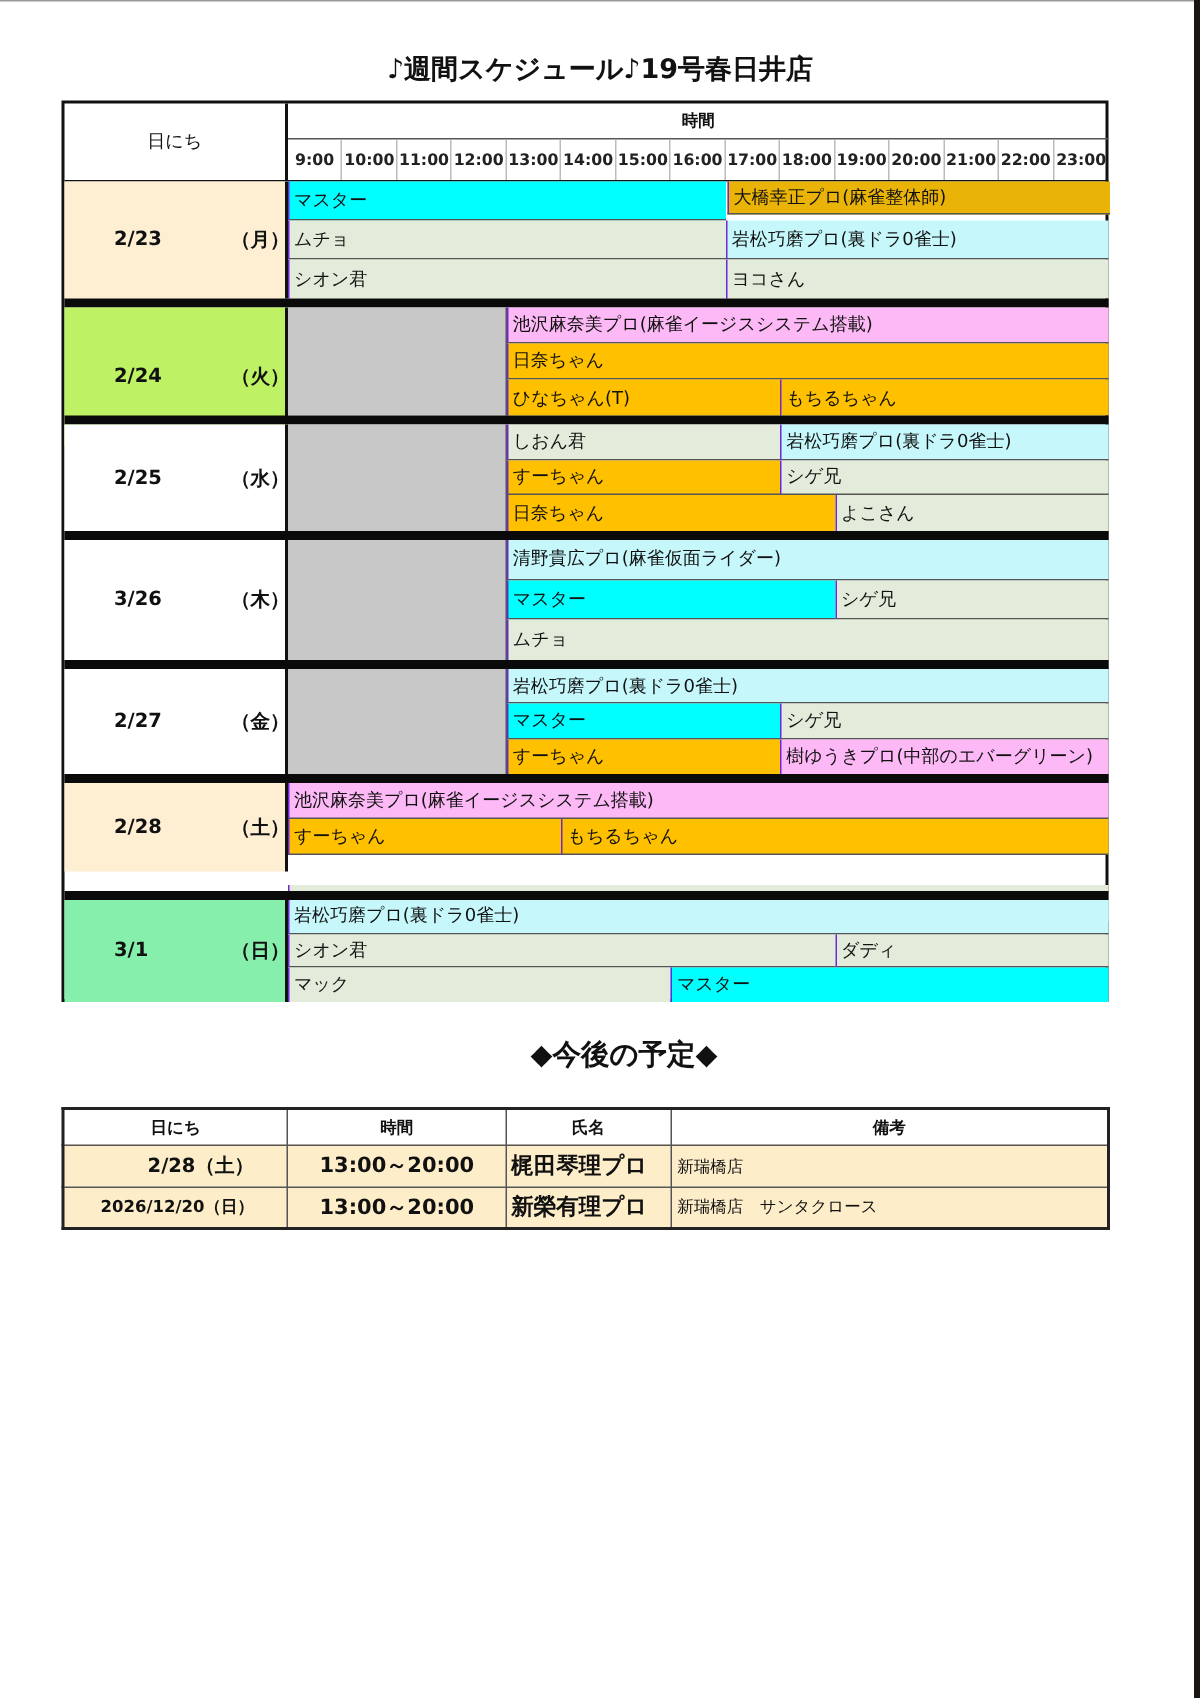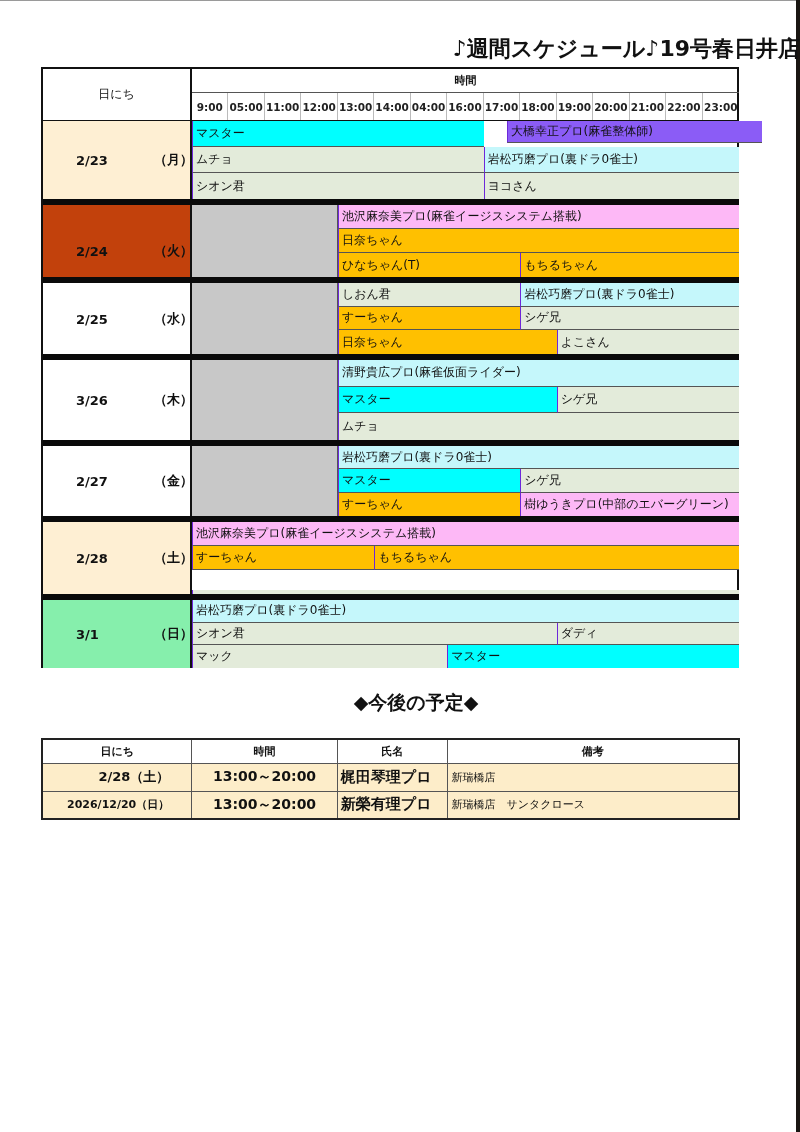--- a/index.html
+++ b/index.html
@@ -3,22 +3,22 @@
 <meta charset="utf-8">
 <style>
   html, body { margin:0; padding:0; }
   body {
     width:800px; height:1132px; background:#ffffff; position:relative; overflow:hidden;
     font-family: "DejaVu Sans", "Liberation Sans", sans-serif; color:#111;
   }
   .right-strip { position:absolute; right:0; top:0; width:4px; height:1132px; background:#1a1612; }
   .top-line { position:absolute; left:0; top:0; width:796px; height:1px; background:#9a9a9a; }
   .title {
-    position:absolute; left:0; width:800px; top:34px; text-align:right;
-    font-size:22px; font-weight:bold; letter-spacing:0px;
+    position:absolute; left:0; width:800px; top:34px; text-align:center;
+    font-size:18px; font-weight:bold; letter-spacing:0px;
   }
   .sched { position:absolute; left:41px; top:67px; width:698px; height:601px; border:2px solid #111; box-sizing:border-box; background:#fff; }
   .abs { position:absolute; box-sizing:border-box; }
   .hdr-date { left:0; top:0; width:149px; height:51px; border-right:2px solid #111; display:flex; align-items:center; justify-content:center; font-size:12px; }
   .hdr-time { left:149px; top:0; width:547px; height:24px; border-bottom:1px solid #555; display:flex; align-items:center; justify-content:center; font-size:11px; font-weight:bold; }
   .tick { top:24px; height:27px; font-size:10.5px; display:flex; align-items:center; justify-content:center; border-right:1px solid #bbb; font-weight:bold; color:#222; }
   .hdr-bottom { left:0; top:51px; width:696px; height:1px; background:#111; }
   .sep { left:0; width:696px; height:6px; background:#0a0a0a; }
   .datecell { left:0; width:149px; border-right:2px solid #111; font-size:13px; font-weight:bold;padding-left:13px; }
   .datecell .d { position:absolute; left:33px; top:50%; transform:translateY(-50%); }
@@ -42,49 +42,49 @@
 <div class="top-line"></div>
 <div class="right-strip"></div>
 
 <div class="title">♪週間スケジュール♪19号春日井店</div>
 
 <div class="sched" id="sched">
   <div class="abs hdr-date">日にち</div>
   <div class="abs hdr-time">時間</div>
   <div id="ticks">
       <div class="abs tick" style="left: 149px; width: 36.47px;">9:00</div>
-      <div class="abs tick" style="left: 185.47px; width: 36.47px;">05:00</div>
+      <div class="abs tick" style="left: 185.47px; width: 36.47px;">10:00</div>
       <div class="abs tick" style="left: 221.94px; width: 36.47px;">11:00</div>
       <div class="abs tick" style="left: 258.41px; width: 36.47px;">12:00</div>
       <div class="abs tick" style="left: 294.88px; width: 36.47px;">13:00</div>
       <div class="abs tick" style="left: 331.35px; width: 36.47px;">14:00</div>
-      <div class="abs tick" style="left: 367.82px; width: 36.47px;">04:00</div>
+      <div class="abs tick" style="left: 367.82px; width: 36.47px;">15:00</div>
       <div class="abs tick" style="left: 404.29px; width: 36.47px;">16:00</div>
       <div class="abs tick" style="left: 440.76px; width: 36.47px;">17:00</div>
       <div class="abs tick" style="left: 477.23px; width: 36.47px;">18:00</div>
       <div class="abs tick" style="left: 513.7px; width: 36.47px;">19:00</div>
       <div class="abs tick" style="left: 550.17px; width: 36.47px;">20:00</div>
       <div class="abs tick" style="left: 586.64px; width: 36.47px;">21:00</div>
       <div class="abs tick" style="left: 623.11px; width: 36.47px;">22:00</div>
       <div class="abs tick" style="left: 659.58px; width: 36.47px; border-right: none;">23:00</div>
     </div>
   <div class="abs hdr-bottom"></div>
   <div id="days">
       <div class="abs datecell" style="top: 52px; height: 78px; background: rgb(254, 239, 211);">
         <span class="d">2/23</span>
         <span class="w">（月）</span>
       </div>
       <div class="abs slot" style="left: 149px; width: 291.76px; top: 52px; height: 26px; background: rgb(0, 255, 255);">マスター</div>
-      <div class="abs slot" style="left: 464px; width: 255.24px; top: 52px; height: 22px; background: #8b5cf6;">大橋幸正プロ(麻雀整体師)</div>
+      <div class="abs slot" style="left: 442px; width: 255.24px; top: 52px; height: 22px; background: #eab308;">大橋幸正プロ(麻雀整体師)</div>
       <div class="abs slot" style="left: 149px; width: 291.76px; top: 78px; height: 26px; background: rgb(227, 235, 218);">ムチョ</div>
       <div class="abs slot" style="left: 440.76px; width: 255.24px; top: 78px; height: 26px; background: rgb(197, 247, 251);">岩松巧磨プロ(裏ドラ0雀士)</div>
       <div class="abs slot" style="left: 149px; width: 291.76px; top: 104px; height: 26px; background: rgb(227, 235, 218); border-bottom: none;">シオン君</div>
       <div class="abs slot" style="left: 440.76px; width: 255.24px; top: 104px; height: 26px; background: rgb(227, 235, 218); border-bottom: none;">ヨコさん</div>
       <div class="abs sep" style="top: 130px;"></div>
-      <div class="abs datecell" style="top: 136px; height: 92px; background: #c2410c;">
+      <div class="abs datecell" style="top: 136px; height: 92px; background: #bef264;">
         <span class="d">2/24</span>
         <span class="w">（火）</span>
       </div>
       <div class="abs gray" style="left: 149px; top: 136px; height: 72px; width: 145.88px;"></div>
       <div class="abs slot" style="left: 294.88px; width: 401.12px; top: 136px; height: 24px; background: rgb(253, 184, 246);">池沢麻奈美プロ(麻雀イージスシステム搭載)</div>
       <div class="abs slot" style="left: 294.88px; width: 401.12px; top: 160px; height: 24px; background: rgb(255, 192, 0);">日奈ちゃん</div>
       <div class="abs slot" style="left: 294.88px; width: 182.35px; top: 184px; height: 24px; background: rgb(255, 192, 0); border-bottom: none;">ひなちゃん(T)</div>
       <div class="abs slot" style="left: 477.23px; width: 218.77px; top: 184px; height: 24px; background: rgb(255, 192, 0); border-bottom: none;">もちるちゃん</div>
       <div class="abs sep" style="top: 208px;"></div>
       <div class="abs datecell" style="top: 214px; height: 71px; background: rgb(255, 255, 255);">
@@ -113,21 +113,21 @@
         <span class="d">2/27</span>
         <span class="w">（金）</span>
       </div>
       <div class="abs gray" style="left: 149px; top: 377px; height: 70px; width: 145.88px;"></div>
       <div class="abs slot" style="left: 294.88px; width: 401.12px; top: 377px; height: 23.3333px; background: rgb(197, 247, 251);">岩松巧磨プロ(裏ドラ0雀士)</div>
       <div class="abs slot" style="left: 294.88px; width: 182.35px; top: 400.333px; height: 23.3333px; background: rgb(0, 255, 255);">マスター</div>
       <div class="abs slot" style="left: 477.23px; width: 218.77px; top: 400.333px; height: 23.3333px; background: rgb(227, 235, 218);">シゲ兄</div>
       <div class="abs slot" style="left: 294.88px; width: 182.35px; top: 423.667px; height: 23.3333px; background: rgb(255, 192, 0); border-bottom: none;">すーちゃん</div>
       <div class="abs slot" style="left: 477.23px; width: 218.77px; top: 423.667px; height: 23.3333px; background: rgb(253, 184, 246); border-bottom: none;">樹ゆうきプロ(中部のエバーグリーン)</div>
       <div class="abs sep" style="top: 447px;"></div>
-      <div class="abs datecell" style="top: 453px; height: 72px; background: rgb(254, 239, 211);">
+      <div class="abs datecell" style="top: 453px; height: 59px; background: rgb(254, 239, 211);">
         <span class="d">2/28</span>
         <span class="w">（土）</span>
       </div>
       <div class="abs slot" style="left: 149px; width: 547px; top: 453px; height: 24px; background: rgb(253, 184, 246);">池沢麻奈美プロ(麻雀イージスシステム搭載)</div>
       <div class="abs slot" style="left: 149px; width: 182.35px; top: 477px; height: 24px; background: rgb(255, 192, 0);">すーちゃん</div>
       <div class="abs slot" style="left: 331.35px; width: 364.65px; top: 477px; height: 24px; background: rgb(255, 192, 0);">もちるちゃん</div>
       <div class="abs slot" style="left: 149px; width: 547px; top: 501px; height: 24px; background: rgb(227, 235, 218); border-bottom: none; margin-top: 20px;">喜びのしゅんすけ</div>
       <div class="abs sep" style="top: 525px;"></div>
       <div class="abs datecell" style="top: 531px; height: 68px; background: #86efac;">
         <span class="d">3/1</span>

